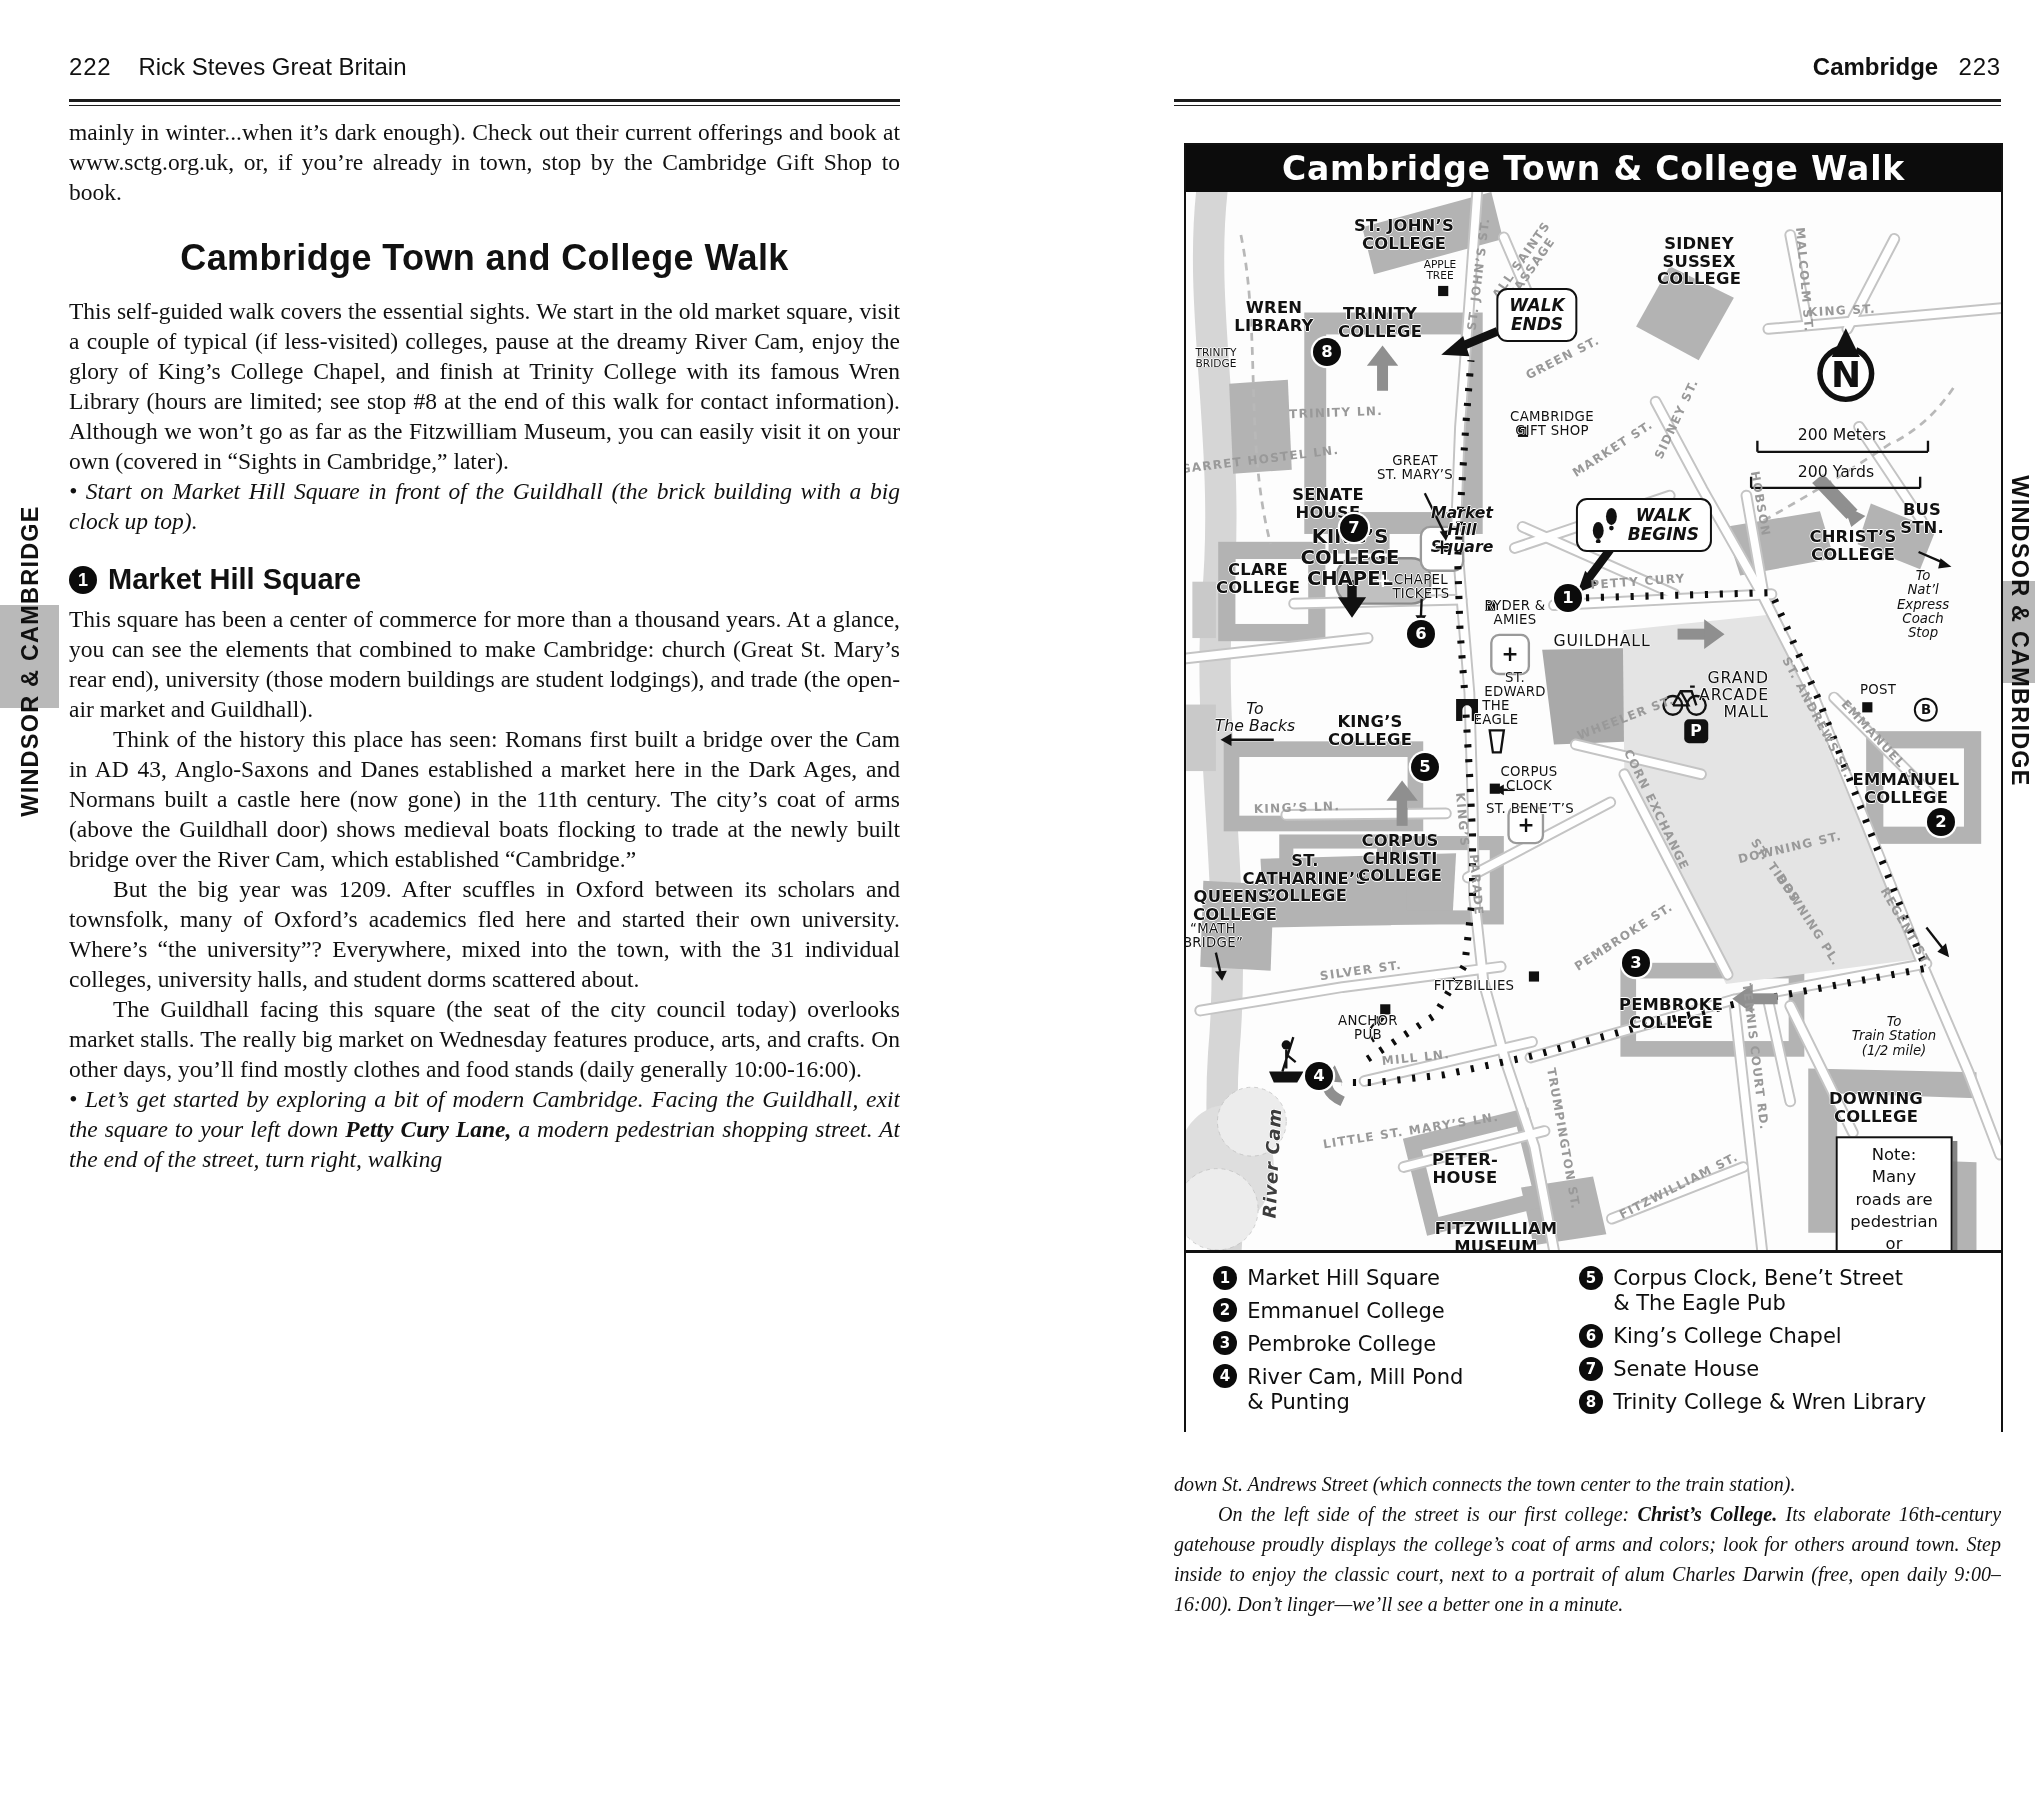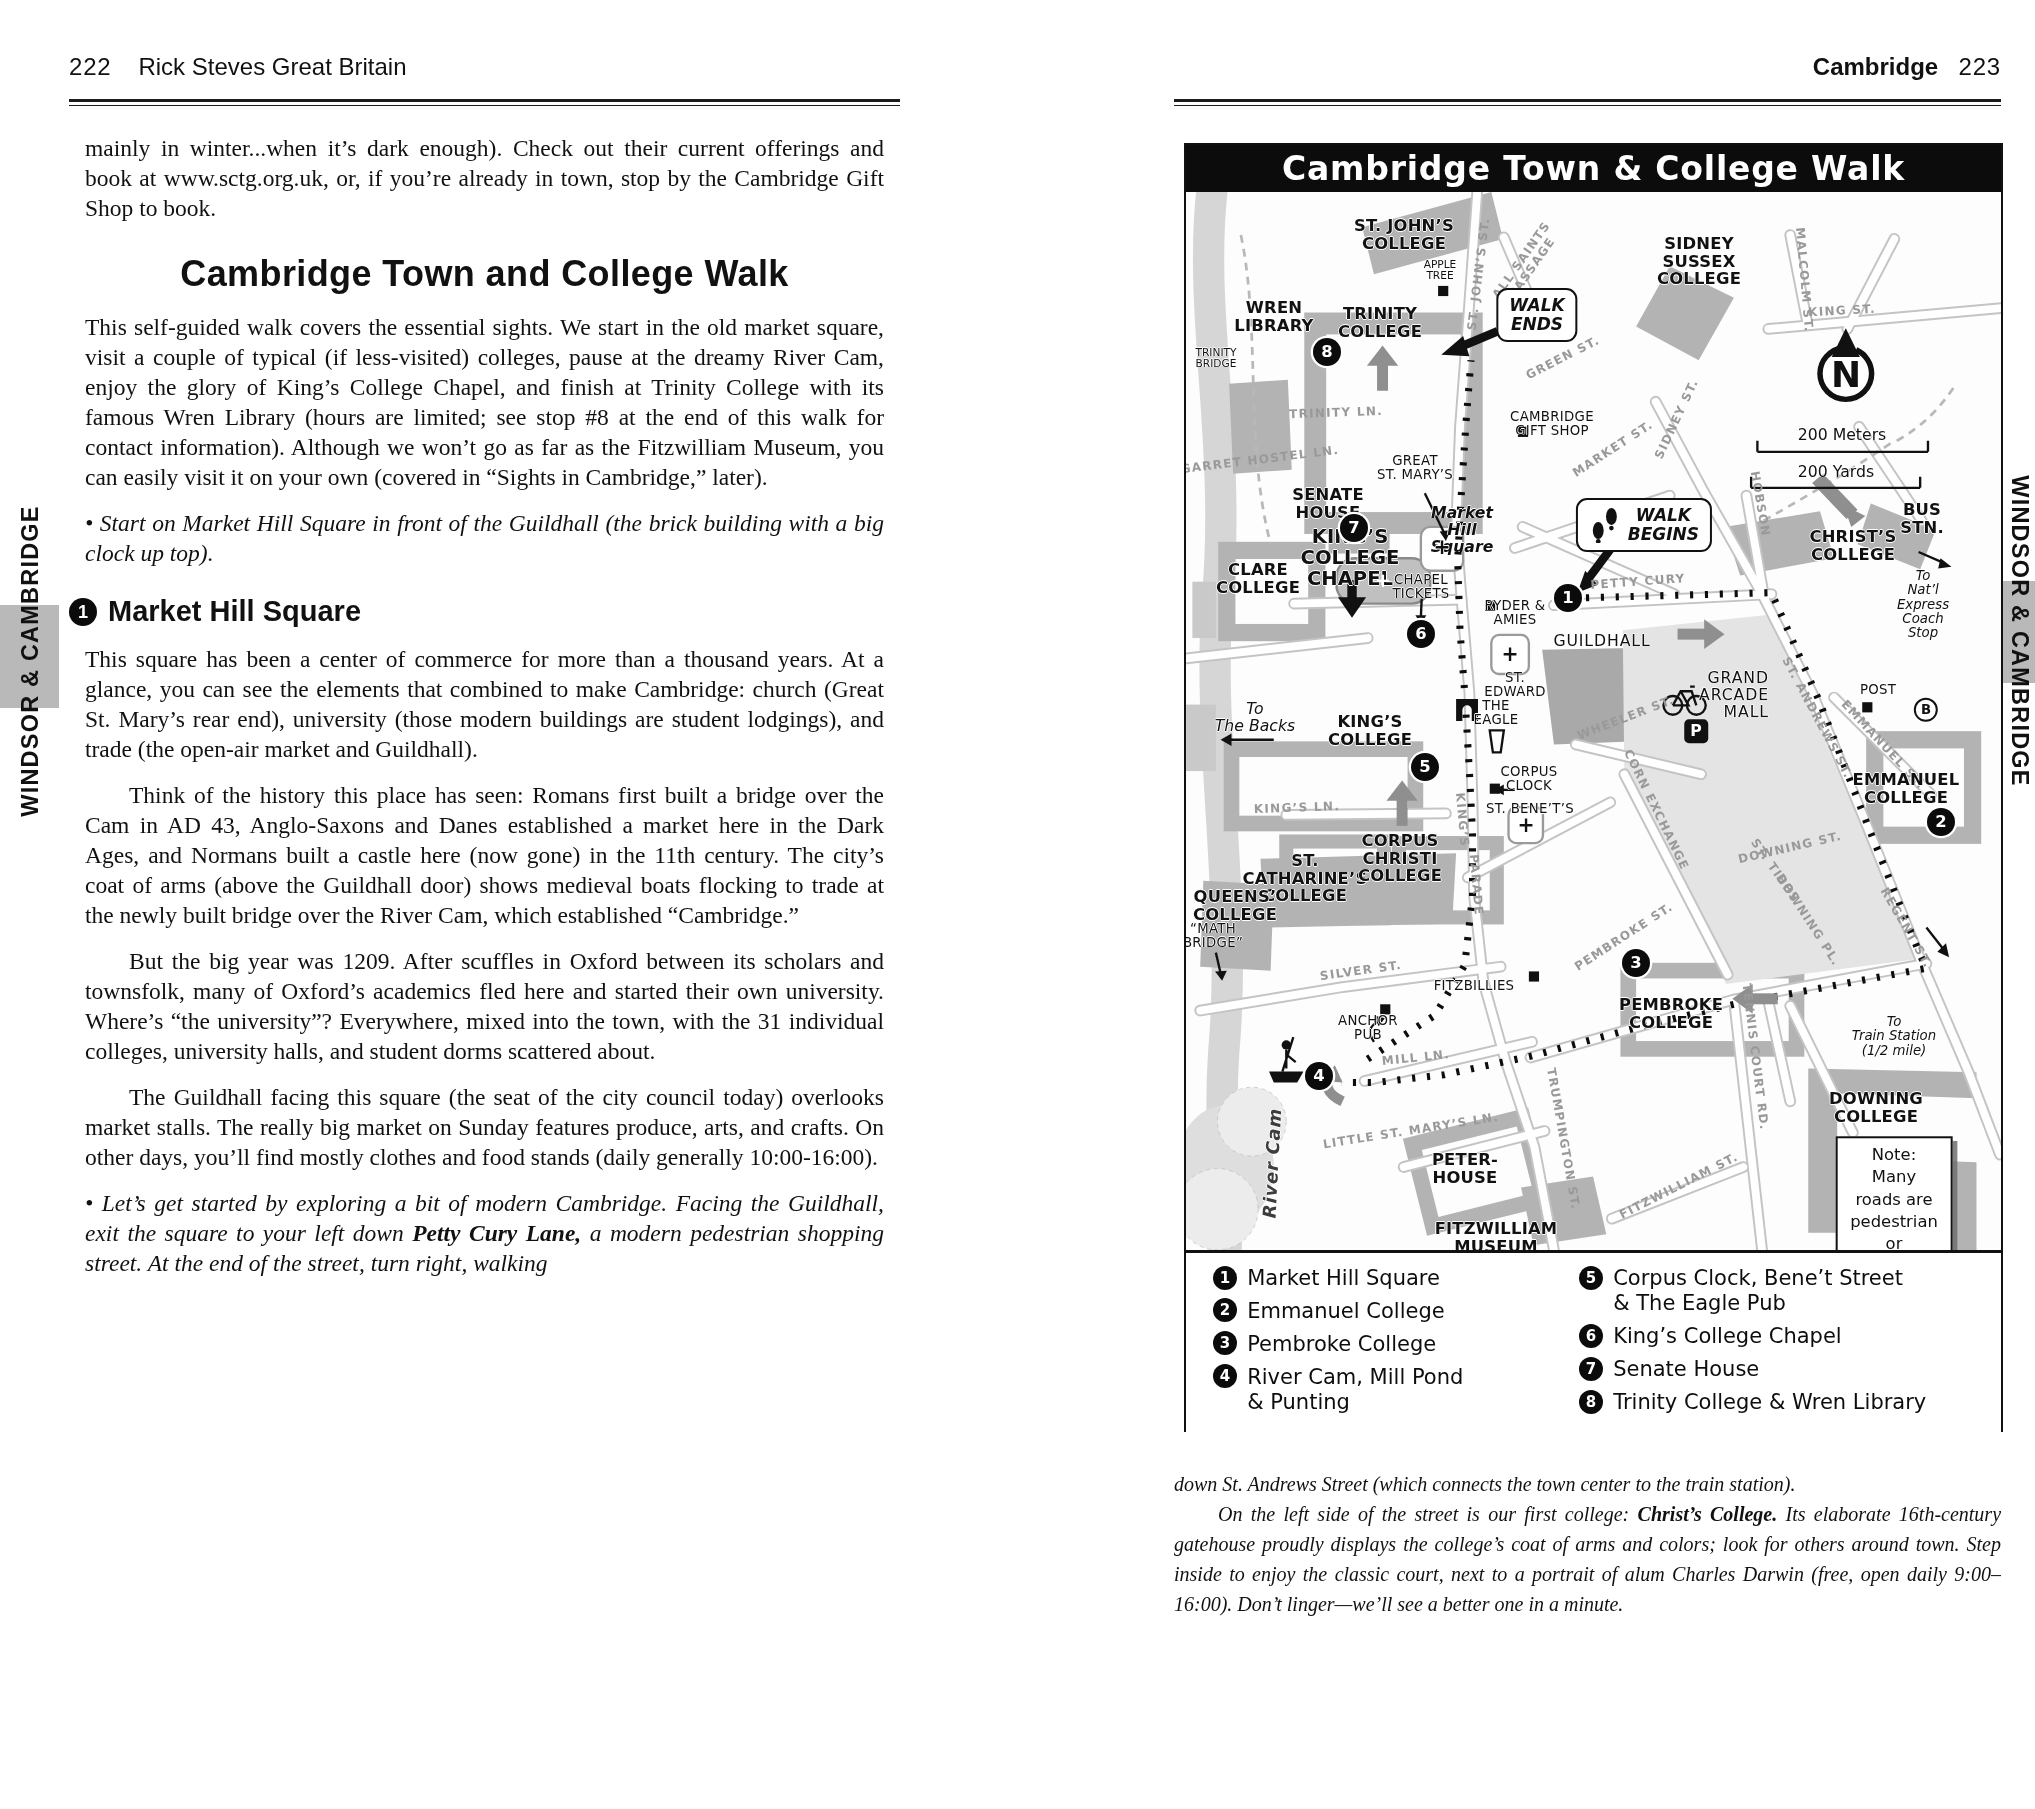--- a/index.html
+++ b/index.html
@@ -19,21 +19,21 @@
   
   .tabblock{position:absolute;background:#b9b9b9;}
   .tabblock-left{left:0;top:605px;width:59px;height:103px;}
   .tabblock-right{left:2001px;top:581px;width:34px;height:102px;}
   .tabtext{position:absolute;font-family:"Liberation Sans",sans-serif;font-weight:bold;font-size:23.5px;letter-spacing:1.2px;white-space:nowrap;color:#111;}
   .tabtext-left{left:30px;top:661px;transform:translate(-50%,-50%) rotate(-90deg);}
   .tabtext-right{left:2019px;top:631px;transform:translate(-50%,-50%) rotate(90deg);}
 
   
   .colL{position:absolute;left:69px;top:117px;width:831px;height:1679px;overflow:hidden;font-size:23.5px;line-height:30px;text-align:justify;}
-  .colL p{margin:16px;}
+  .colL p{margin:0;}
   .colL p.ind{text-indent:44px;}
   .colL p.itp{font-style:italic;}
   .h1{font-family:"Liberation Sans",sans-serif;font-weight:bold;font-size:36px;line-height:39px;text-align:center;margin:31px 0 19px 0;letter-spacing:0.4px;}
   .h2{font-family:"Liberation Sans",sans-serif;font-weight:bold;font-size:29px;line-height:33px;text-align:left;margin:27px 0 7.8px 0;display:flex;align-items:center;gap:11px;}
   .numdot{display:inline-flex;width:28px;height:28px;border-radius:50%;background:#0b0b0b;color:#fff;font:bold 18px/28px "Liberation Sans",sans-serif;justify-content:center;flex:0 0 auto;}
   .run-b{font-weight:bold;}
 
   
   .colR{position:absolute;left:1174px;top:1469px;width:827px;height:329px;overflow:hidden;font-size:20px;line-height:30px;text-align:justify;font-style:italic;}
   .colR p{margin:0;}
@@ -96,21 +96,21 @@
   <div class="h1">Cambridge Town and College Walk</div>
   <p>This self-guided walk covers the essential sights. We start in the old market square, visit a couple of typical (if less-visited) colleges, pause at the dreamy River Cam, enjoy the glory of King’s College Chapel, and finish at Trinity College with its famous Wren Library (hours are limited; see stop #8 at the end of this walk for contact information). Although we won’t go as far as the Fitzwilliam Museum, you can easily visit it on your own (covered in “Sights in Cambridge,” later).</p>
   <p class="itp">• Start on Market Hill Square in front of the Guildhall (the brick building with a big clock up top).</p>
   <div class="h2">
     <span class="numdot">1</span>
     <span>Market Hill Square</span>
   </div>
   <p>This square has been a center of commerce for more than a thousand years. At a glance, you can see the elements that combined to make Cambridge: church (Great St. Mary’s rear end), university (those modern buildings are student lodgings), and trade (the open-air market and Guildhall).</p>
   <p class="ind">Think of the history this place has seen: Romans first built a bridge over the Cam in AD 43, Anglo-Saxons and Danes established a market here in the Dark Ages, and Normans built a castle here (now gone) in the 11th century. The city’s coat of arms (above the Guildhall door) shows medieval boats flocking to trade at the newly built bridge over the River Cam, which established “Cambridge.”</p>
   <p class="ind">But the big year was 1209. After scuffles in Oxford between its scholars and townsfolk, many of Oxford’s academics fled here and started their own university. Where’s “the university”? Everywhere, mixed into the town, with the 31 individual colleges, university halls, and student dorms scattered about.</p>
-  <p class="ind">The Guildhall facing this square (the seat of the city council today) overlooks market stalls. The really big market on Sunday features produce, arts, and crafts. On other days, you’ll find mostly clothes and food stands (daily generally 10:00-16:00).</p>
+  <p class="ind">The Guildhall facing this square (the seat of the city council today) overlooks market stalls. The really big market on Wednesday features produce, arts, and crafts. On other days, you’ll find mostly clothes and food stands (daily generally 10:00-16:00).</p>
   <p class="itp"><span>• Let’s get started by exploring a bit of modern Cambridge. Facing the Guildhall, exit the square to your left down </span><span class="run-b">Petty Cury Lane,</span><span> a modern pedestrian shopping street. At the end of the street, turn right, walking</span></p>
 </div>
 
 <div class="runhead runhead-right">
   <span class="chap">Cambridge</span><span class="pnum">223</span>
 </div>
 <div class="rule rule-right"></div>
 
 <div class="tabblock tabblock-right"></div>
 <div class="tabtext tabtext-right">WINDSOR &amp; CAMBRIDGE</div>

